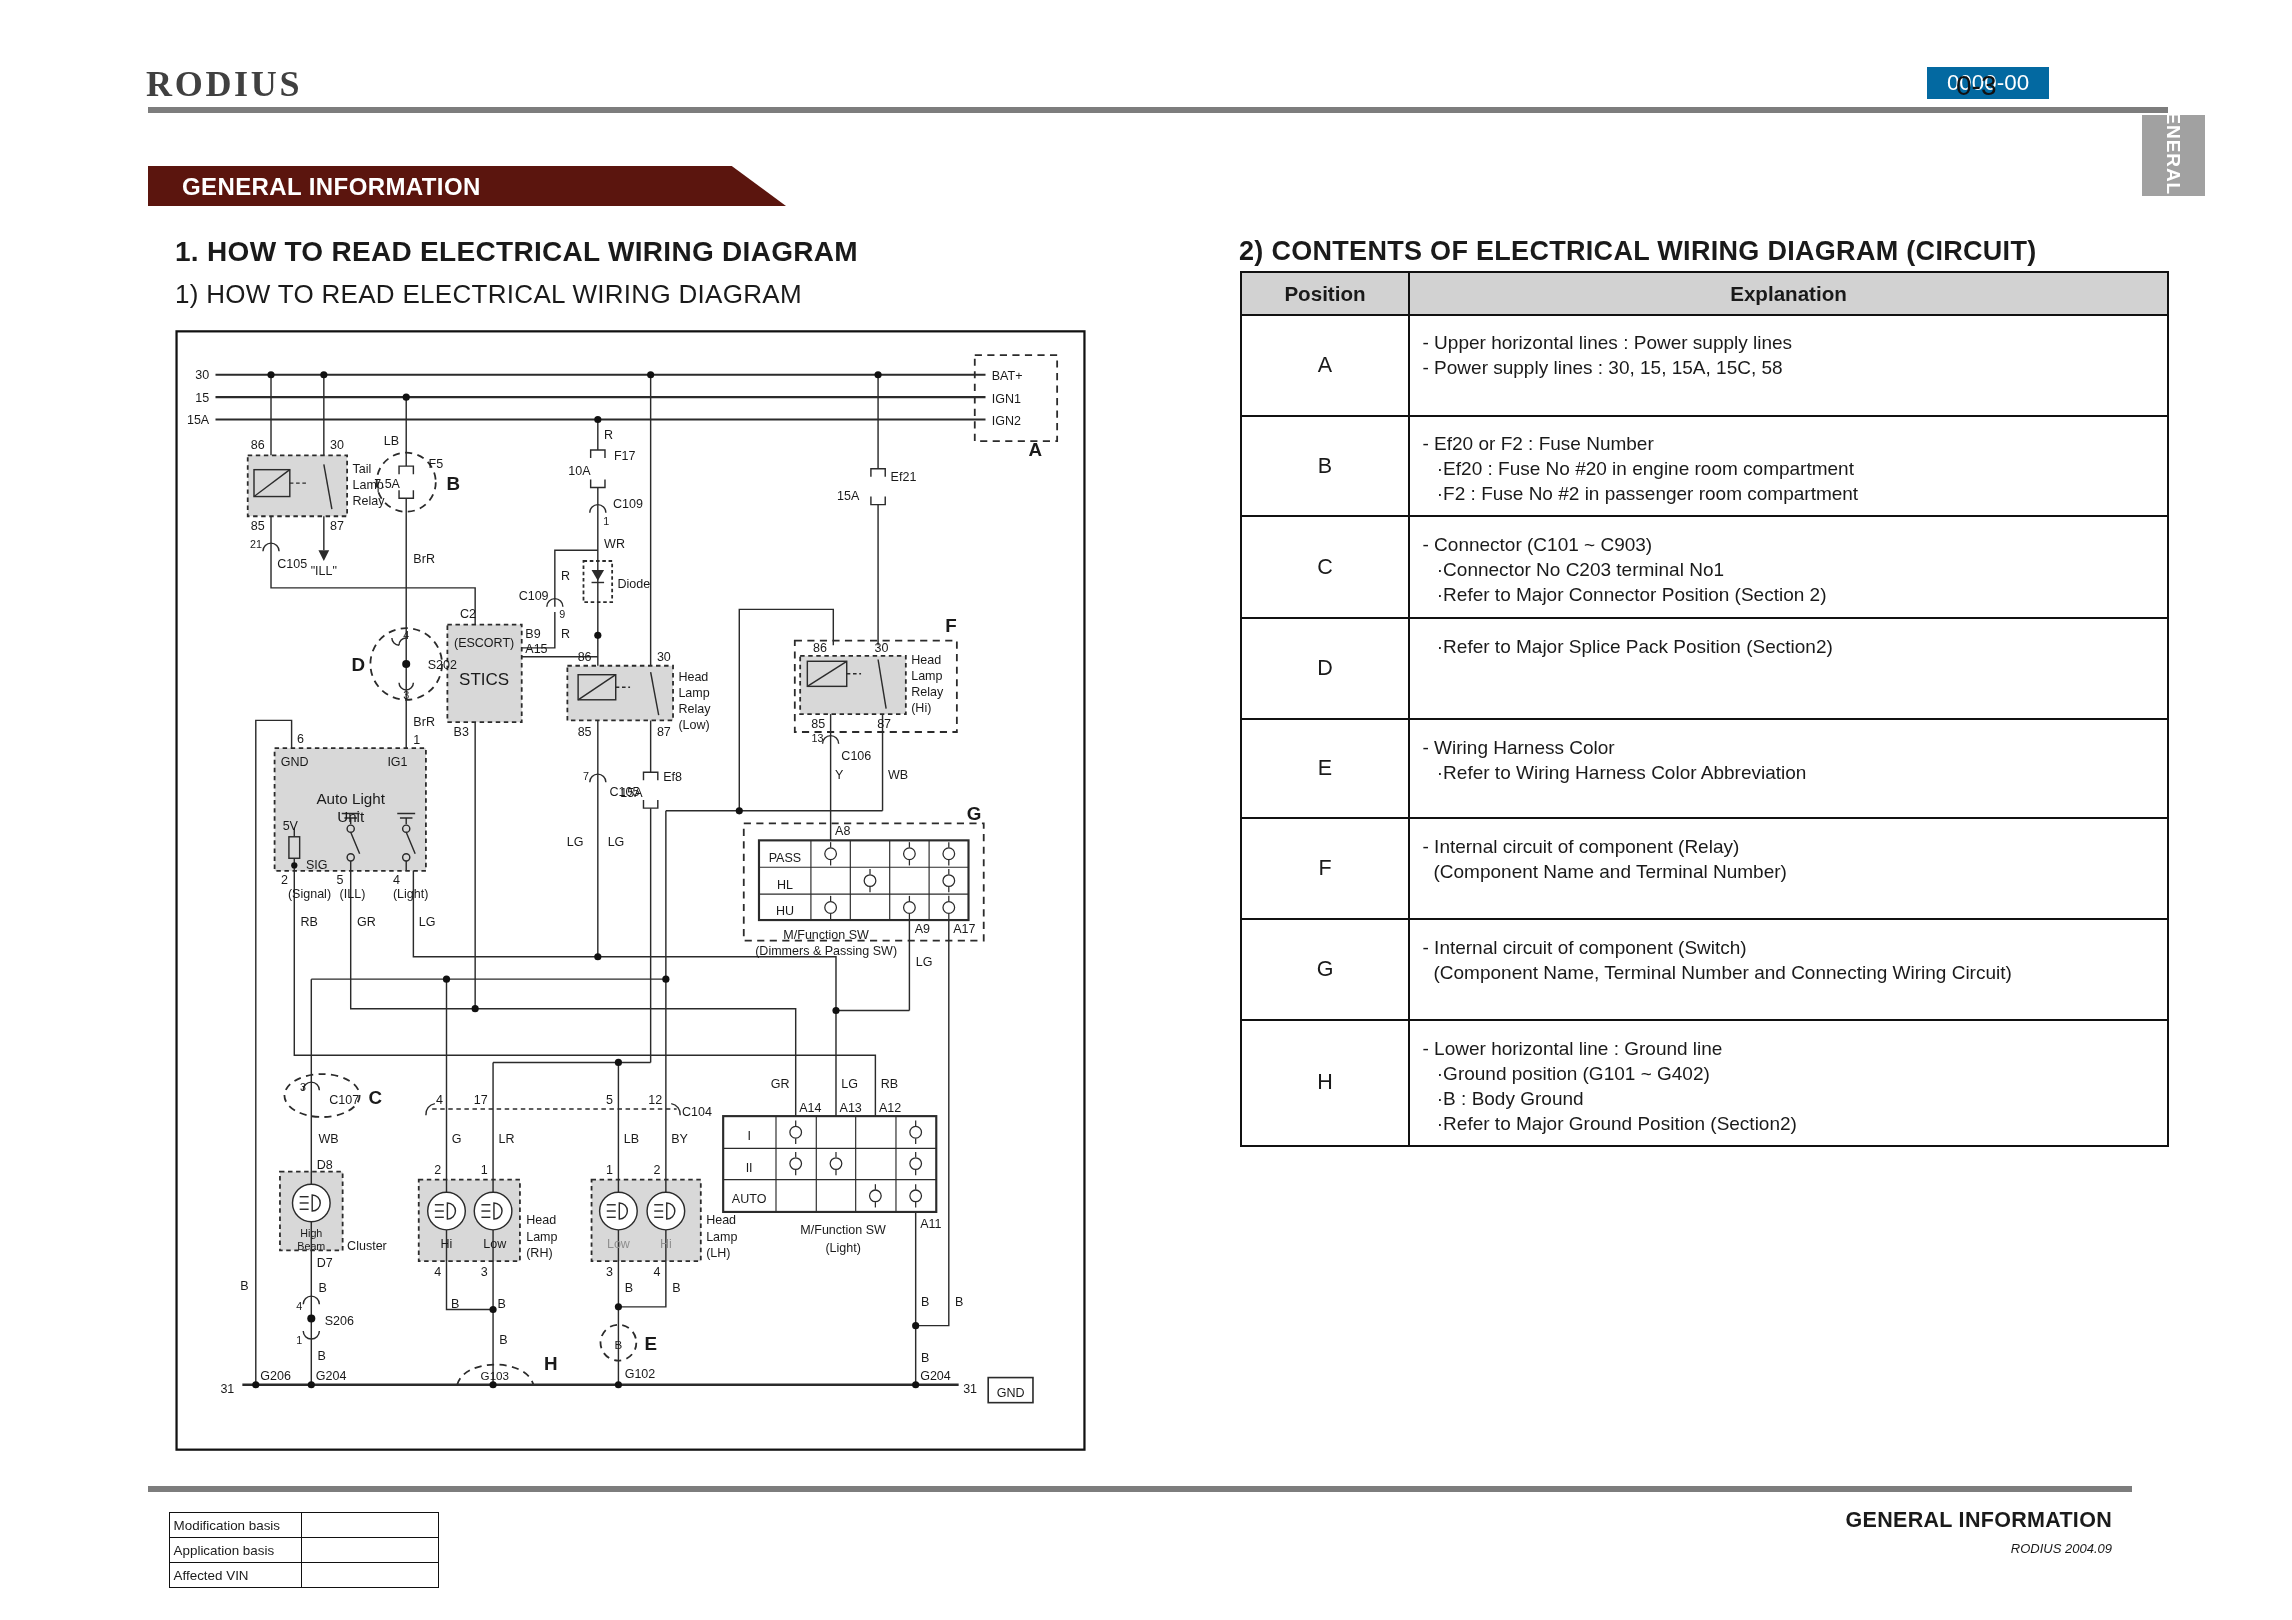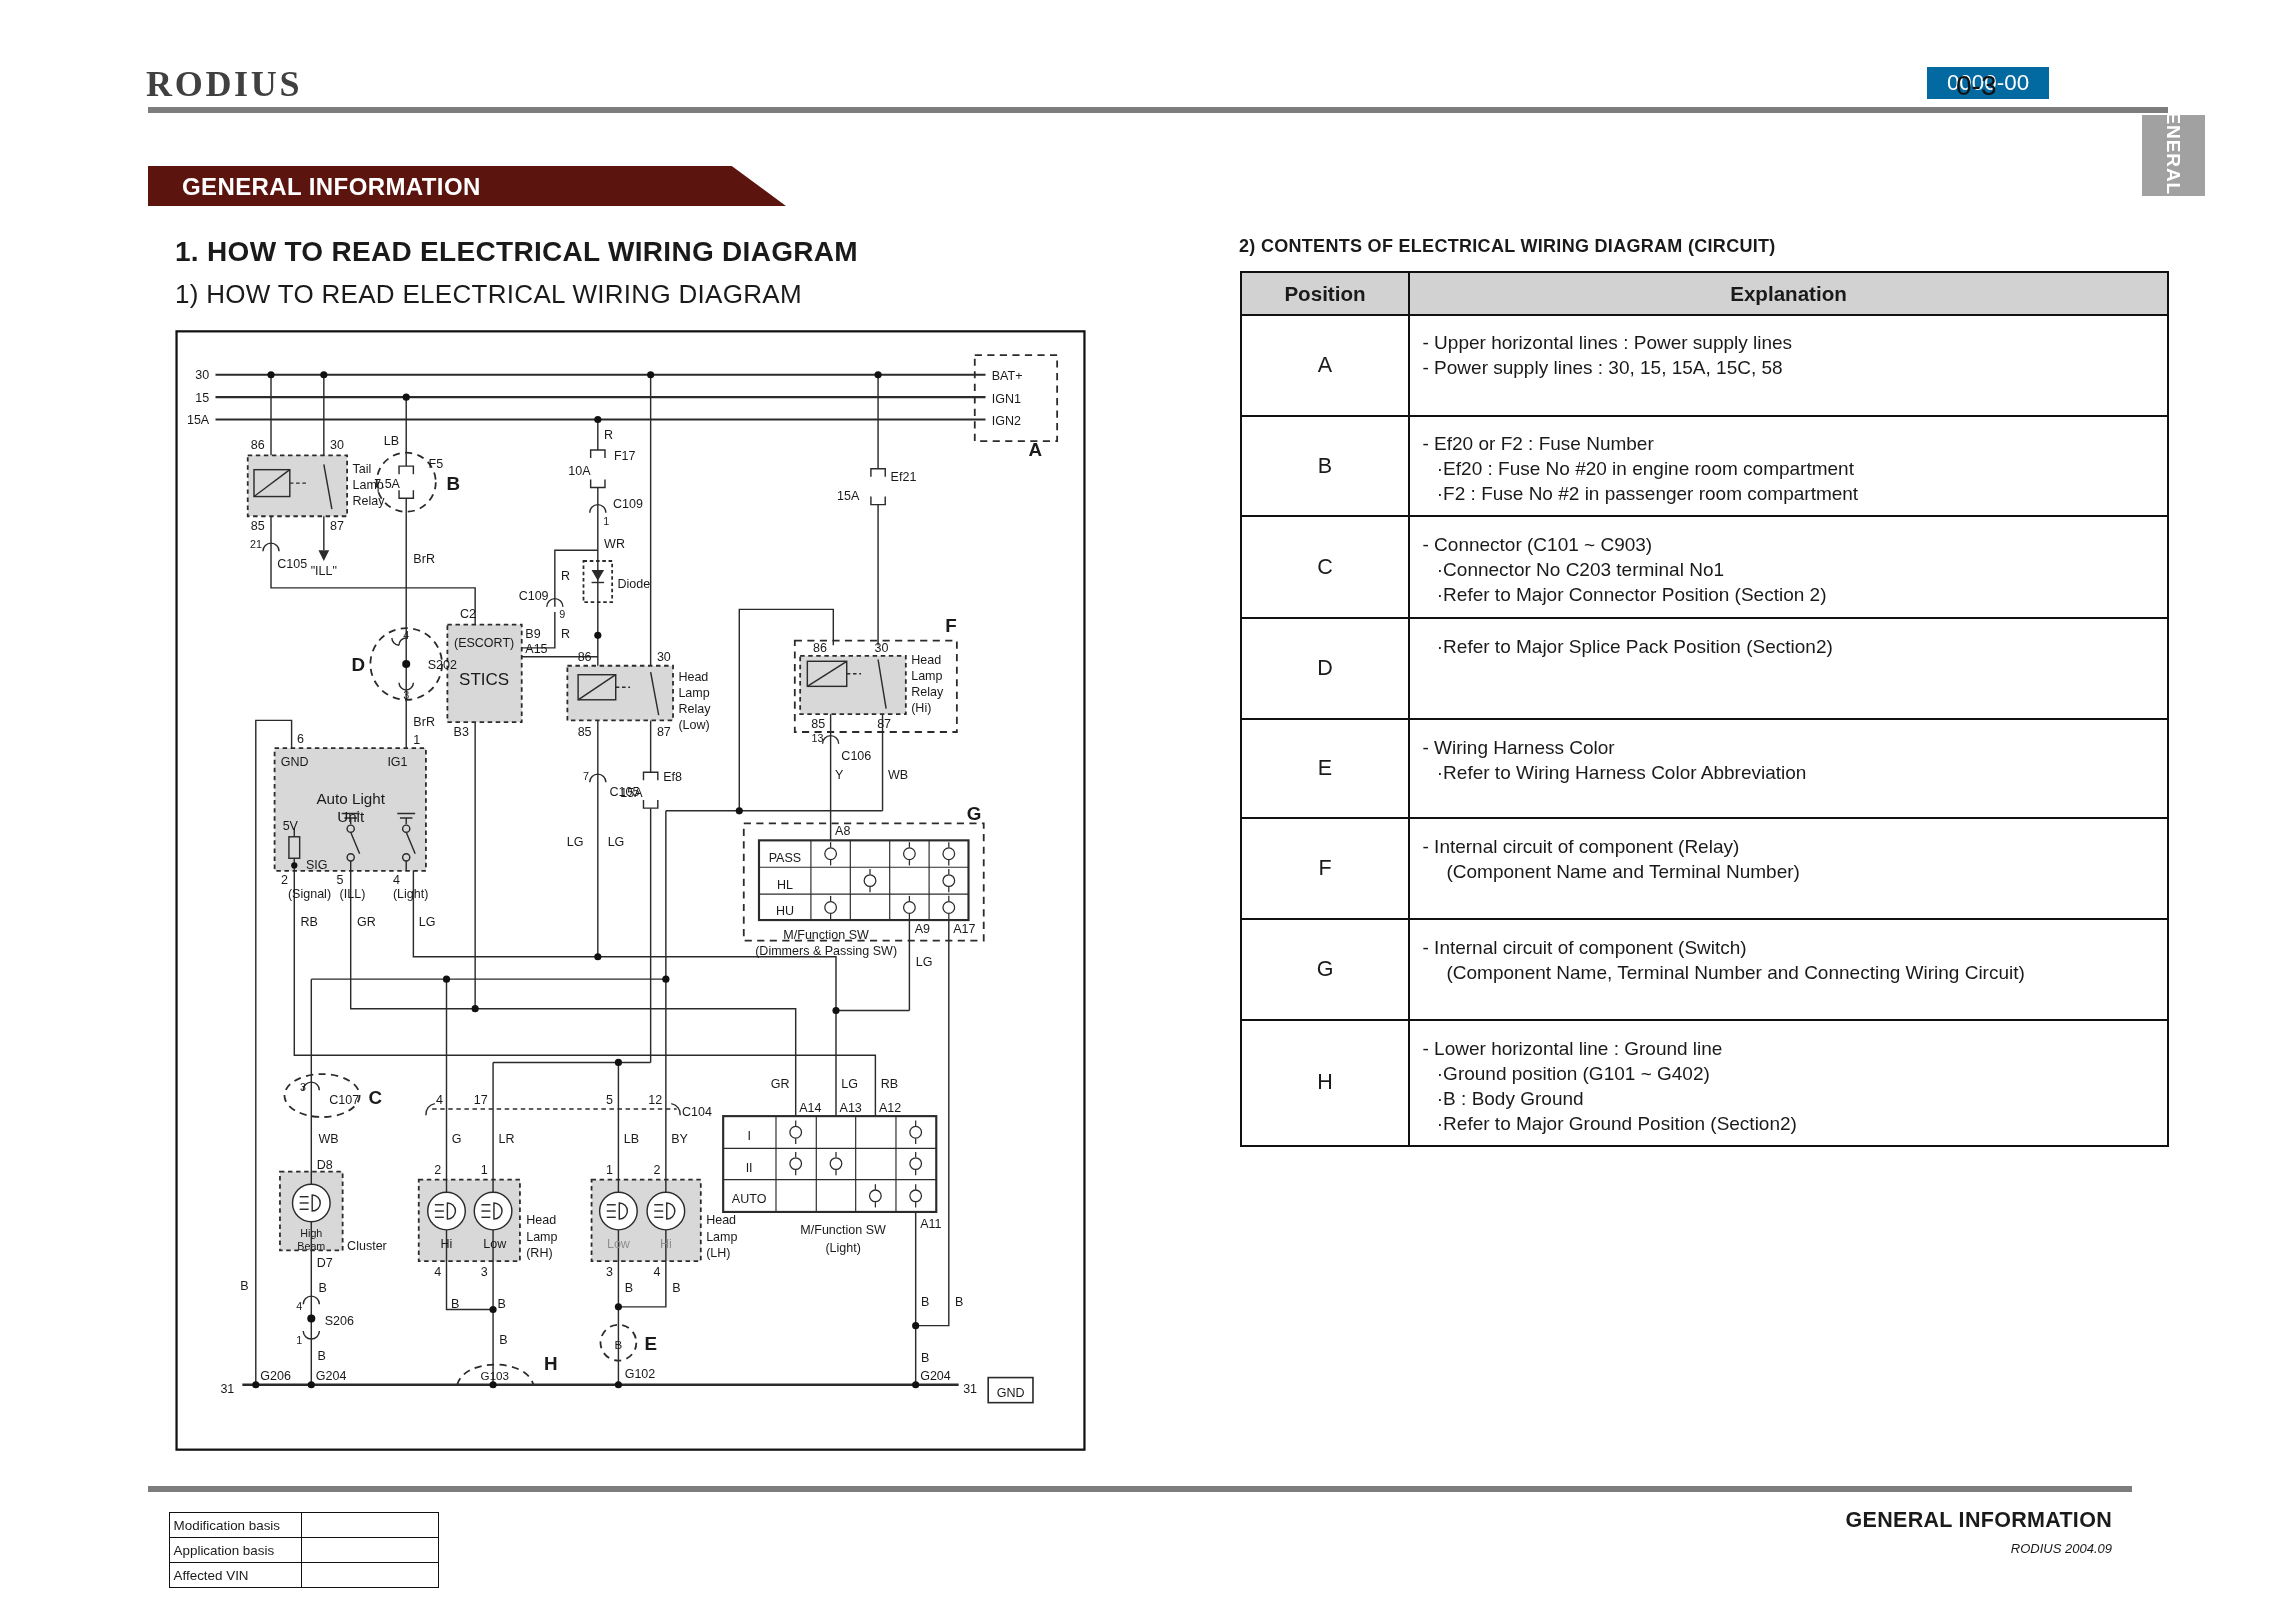--- a/index.html
+++ b/index.html
@@ -10,32 +10,32 @@
   #header-rule{left:148px;top:107px;width:2020px;height:6.3px;background:#7d7d7d;}
   #section-code{left:1927px;top:67px;width:122px;height:32px;background:#0369a1;color:#fff;font-weight:normal;font-size:22.4px;display:flex;align-items:center;justify-content:center;}
   #page-number{left:1956px;top:70px;font-size:28px;color:#111;}
   #side-tab{left:2142px;top:115px;width:63px;height:81px;background:#a1a1a1;overflow:hidden;}
   #side-tab .rot{position:absolute;left:-10.7px;top:12.5px;width:84px;transform:rotate(90deg);transform-origin:center;color:#fff;font-weight:bold;font-size:19px;line-height:19.7px;text-align:center;letter-spacing:0.9px;}
   
   #banner{left:148px;top:166px;width:638px;height:40px;background:#5b150e;clip-path:polygon(0 0,91.5% 0,100% 100%,0 100%);}
   #banner span{position:absolute;left:34px;top:7.2px;color:#fff;font-weight:bold;font-size:24px;letter-spacing:0.4px;}
   #h1-left{left:175px;top:236px;font-size:28px;font-weight:bold;letter-spacing:0.3px;}
   #h2-left{left:175px;top:279px;font-size:26px;font-weight:normal;letter-spacing:0.3px;}
-  #h-right{left:1239px;top:236px;font-size:18px;font-weight:bold;letter-spacing:0.3px;}
+  #h-right{left:1239px;top:236px;font-size:27px;font-weight:bold;letter-spacing:0.3px;}
   
   #exp-table{left:1240px;top:271px;width:925px;border:2.7px solid #111;}
   .thead{display:flex;background:#d2d2d2;border-bottom:2.7px solid #111;height:41px;}
   .thead .tpos{width:166px;border-right:2.7px solid #111;display:flex;align-items:center;justify-content:center;font-weight:bold;font-size:20.6px;}
   .thead .texp{flex:1;display:flex;align-items:center;justify-content:center;font-weight:bold;font-size:20.6px;}
   .trow{display:flex;border-bottom:2.7px solid #111;}
   .trow:last-child{border-bottom:none;}
   .trow .tpos{width:166px;border-right:2.7px solid #111;display:flex;align-items:center;justify-content:center;font-size:21.5px;}
   .trow .texp{flex:1;padding:14.3px 10.7px 9px 12.5px;font-size:19px;line-height:25px;}
   .texp .sub{margin-left:14.3px;}
-  .texp .cont{margin-left:24px;}
+  .texp .cont{margin-left:11px;}
   
   #diagram{left:175px;top:330px;width:911px;height:1121px;}
   
   #footer-rule{left:148px;top:1486px;width:1984px;height:6.3px;background:#7d7d7d;}
   #mini-table{left:148px;top:1512px;border:1.8px solid #111;margin-left:21px;}
   .mrow{display:flex;border-bottom:1.8px solid #111;height:24px;}
   .mrow:last-child{border-bottom:none;}
   .mlabel{width:127px;border-right:1.8px solid #111;font-size:13.4px;display:flex;align-items:center;padding-left:3.6px;}
   .mval{width:136px;}
   #footer-right{right:181px;top:1508px;text-align:right;}

